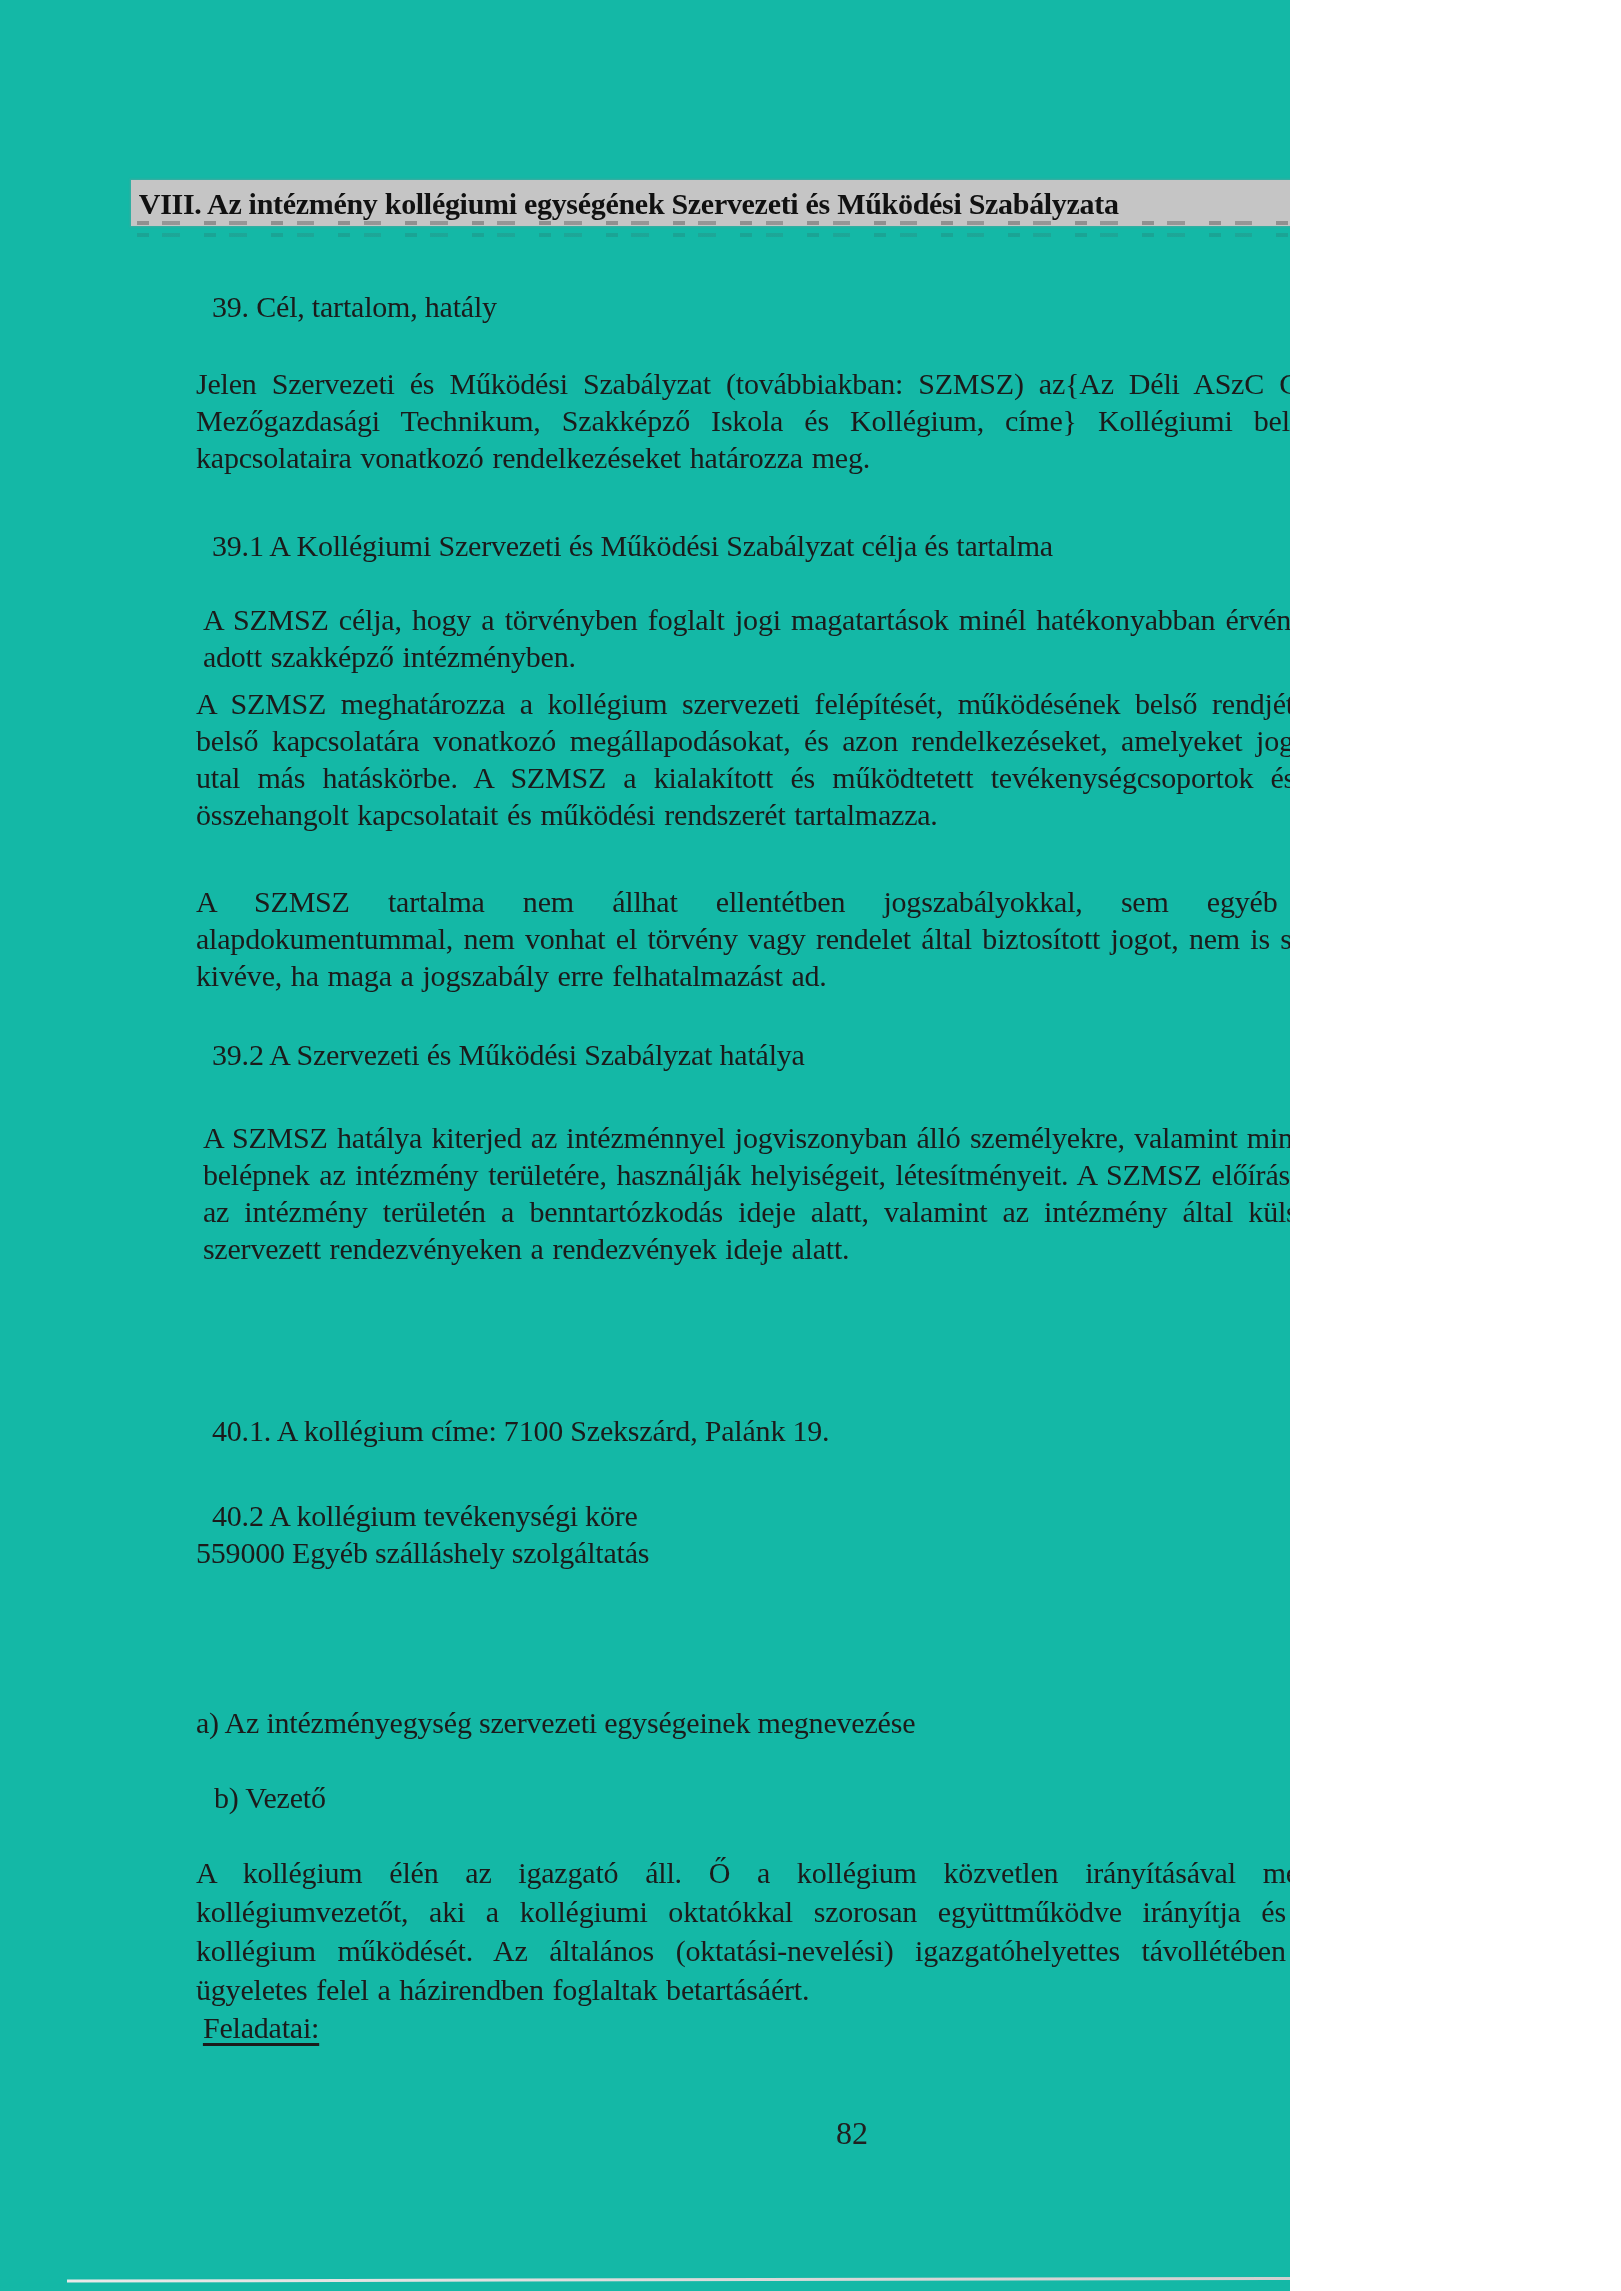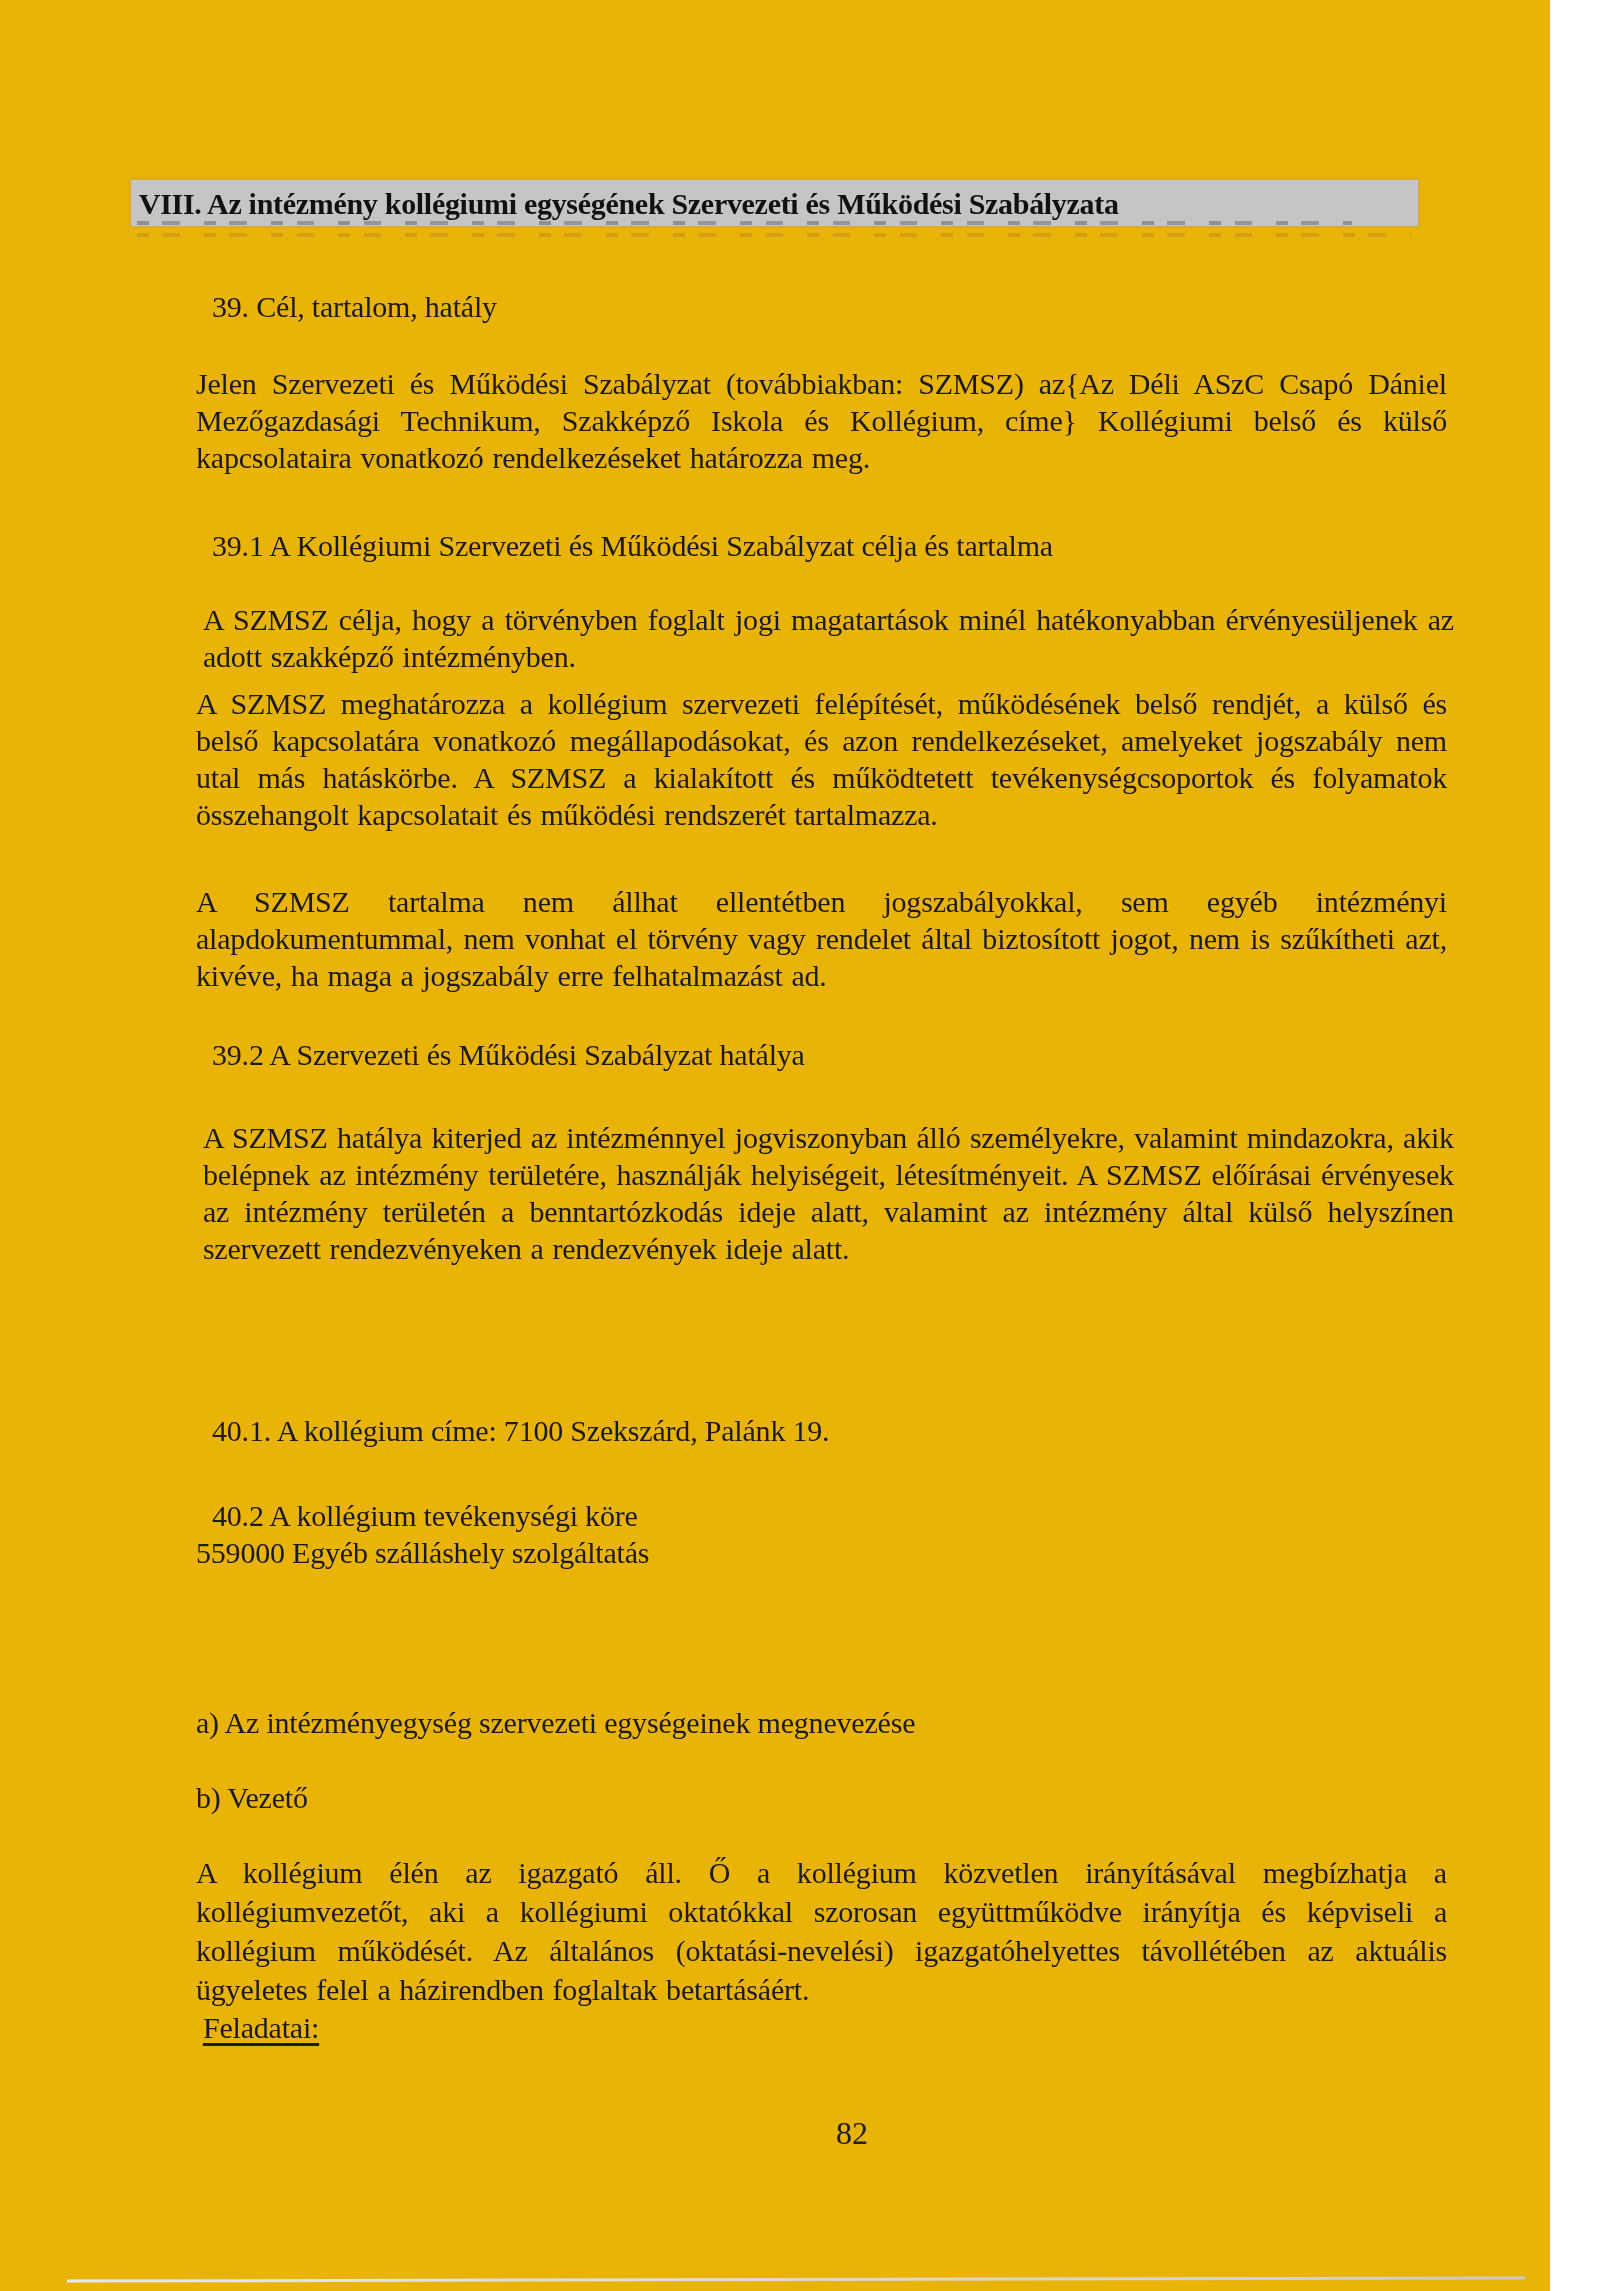--- a/index.html
+++ b/index.html
@@ -3,23 +3,23 @@
 <meta charset="utf-8">
 <title>SZMSZ — 82</title>
 <style>
   html, body {
     margin: 0;
     padding: 0;
     background: #ffffff;
   }
   .page {
     position: relative;
-    width: 1550px;
+    width: 1290px;
     height: 2292px;
-    background: #eab308;
+    background: #14b8a6;
     overflow: hidden;
     font-family: "Liberation Serif", "DejaVu Serif", serif;
     color: #1a1a1a;
   }
   
   .block {
     position: absolute;
     left: 196px;
     width: 1251px;
     font-size: 30px;
@@ -125,21 +125,21 @@
 
   <div class="block heading" style="top:1412px;">40.1. A kollégium címe: 7100 Szekszárd, Palánk 19.</div>
 
   <div class="block heading" style="top:1497px;">40.2 A kollégium tevékenységi köre</div>
 
   <div class="block" style="top:1534px;">559000 Egyéb szálláshely szolgáltatás</div>
 
 
   <div class="block" style="top:1704px;">a) Az intézményegység szervezeti egységeinek megnevezése</div>
 
-  <div class="block" style="top:1779px;">b) Vezető</div>
+  <div class="block" style="top:1779px;margin-left:18px;">b) Vezető</div>
 
   <div class="block para" style="top:1853px; line-height:39px;">A kollégium élén az igazgató áll. Ő a kollégium közvetlen irányításával megbízhatja a kollégiumvezetőt, aki a kollégiumi oktatókkal szorosan együttműködve irányítja és képviseli a kollégium működését. Az általános (oktatási-nevelési) igazgatóhelyettes távollétében az aktuális ügyeletes felel a házirendben foglaltak betartásáért.</div>
 
   <div class="block underlined indent6" style="top:2009px;">Feladatai:</div>
 
   <div class="page-number">82</div>
 
   <div class="bottom-scan-line"></div>
 
 </div>

